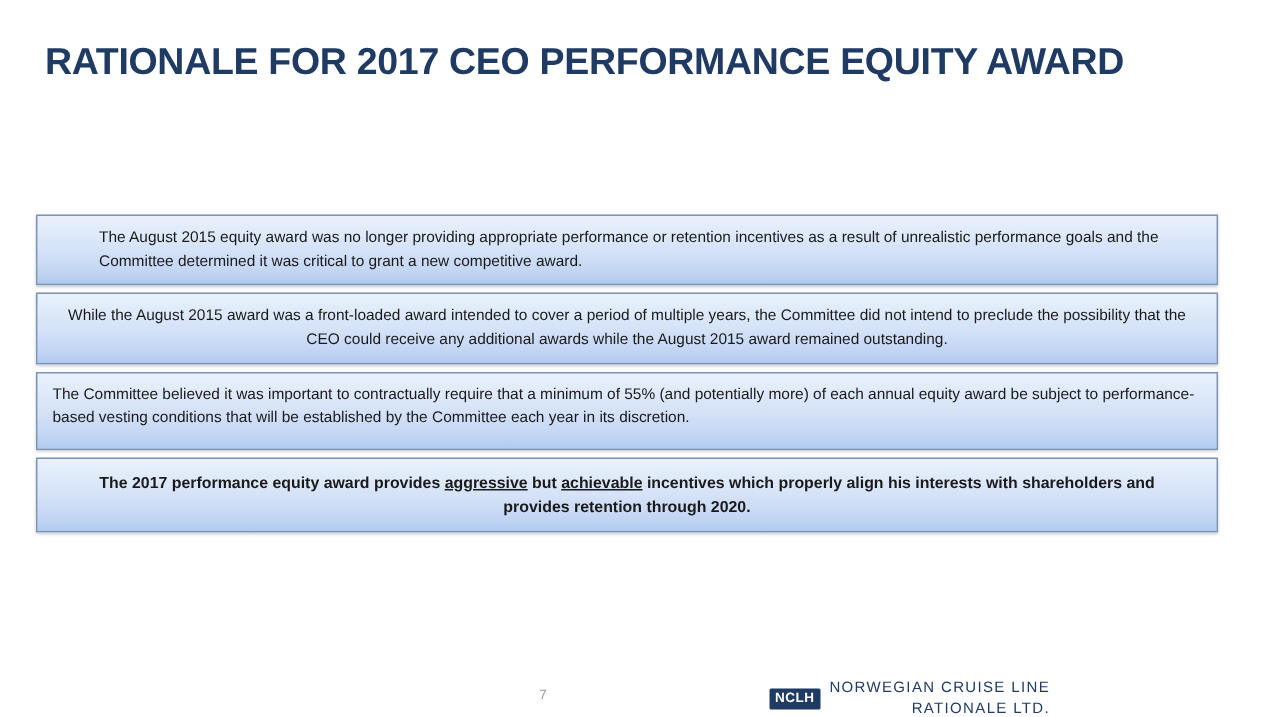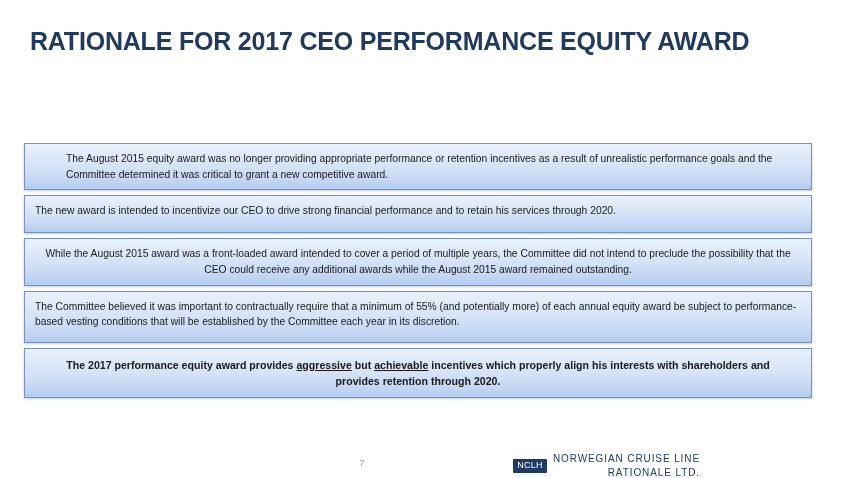--- a/index.html
+++ b/index.html
@@ -117,21 +117,21 @@
     top: 452px;
     display: flex;
     align-items: center;
     gap: 6px;
   }
 
   .logo-mark {
     background: #1F3B64;
     color: #ffffff;
     font-size: 9px;
-    font-weight: normal;
+    font-weight: bold;
     letter-spacing: 0.3px;
     padding: 2.5px 4px 2.5px 4px;
     line-height: 1;
     border-radius: 1px;
   }
 
   .logo-text {
     color: #1F3B64;
     font-size: 10px;
     letter-spacing: 0.9px;
@@ -147,23 +147,20 @@
 
   <div class="slide-title">RATIONALE FOR 2017 CEO PERFORMANCE EQUITY AWARD</div>
 
 
   <div class="boxes">
 
     <div class="box box-h1">
       <span>The August 2015 equity award was no longer providing appropriate performance or retention incentives as a result of unrealistic performance goals and the Committee determined it was critical to grant a new competitive award.</span>
     </div>
 
-    <div class="box box-h2">
-      <span>The new award is intended to incentivize our CEO to drive strong financial performance and to retain his services through 2020.</span>
-    </div>
 
     <div class="box box-h3">
       <span>While the August 2015 award was a front-loaded award intended to cover a period of multiple years, the Committee did not intend to preclude the possibility that the CEO could receive any additional awards while the August 2015 award remained outstanding.</span>
     </div>
 
 
     <div class="box box-h5">
       <span>The Committee believed it was important to contractually require that a minimum of 55% (and potentially more) of each annual equity award be subject to performance-based vesting conditions that will be established by the Committee each year in its discretion.</span>
     </div>
 

